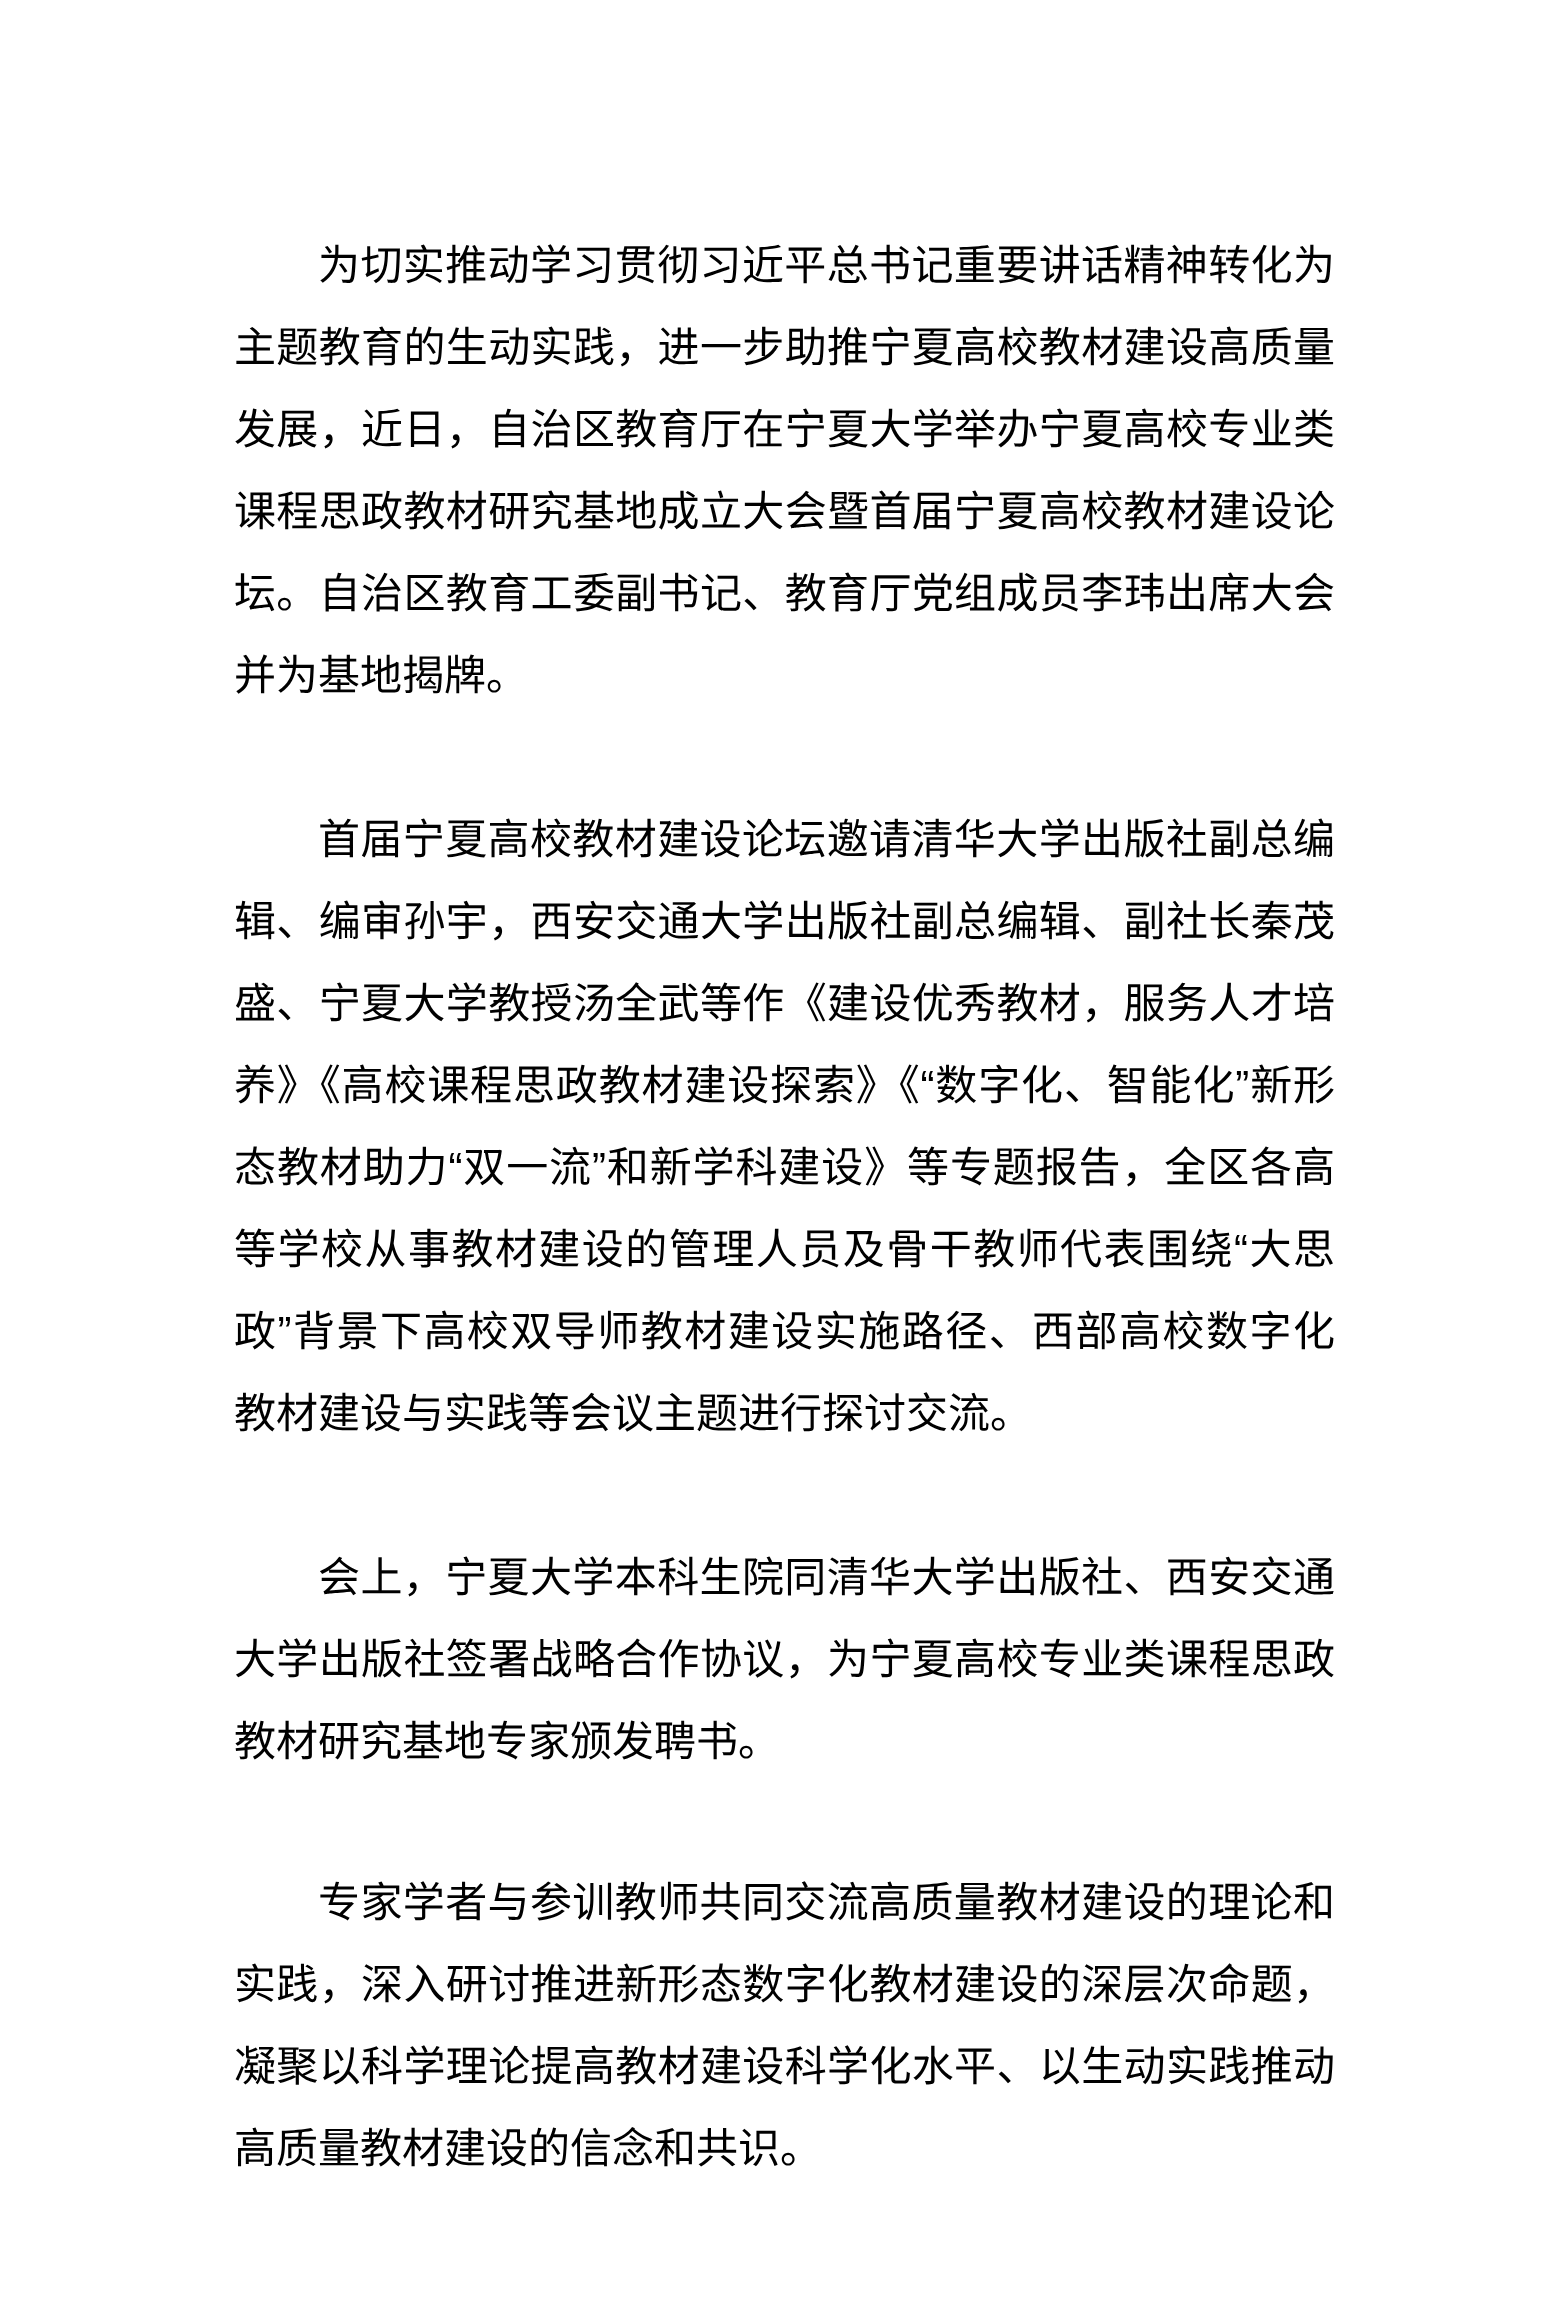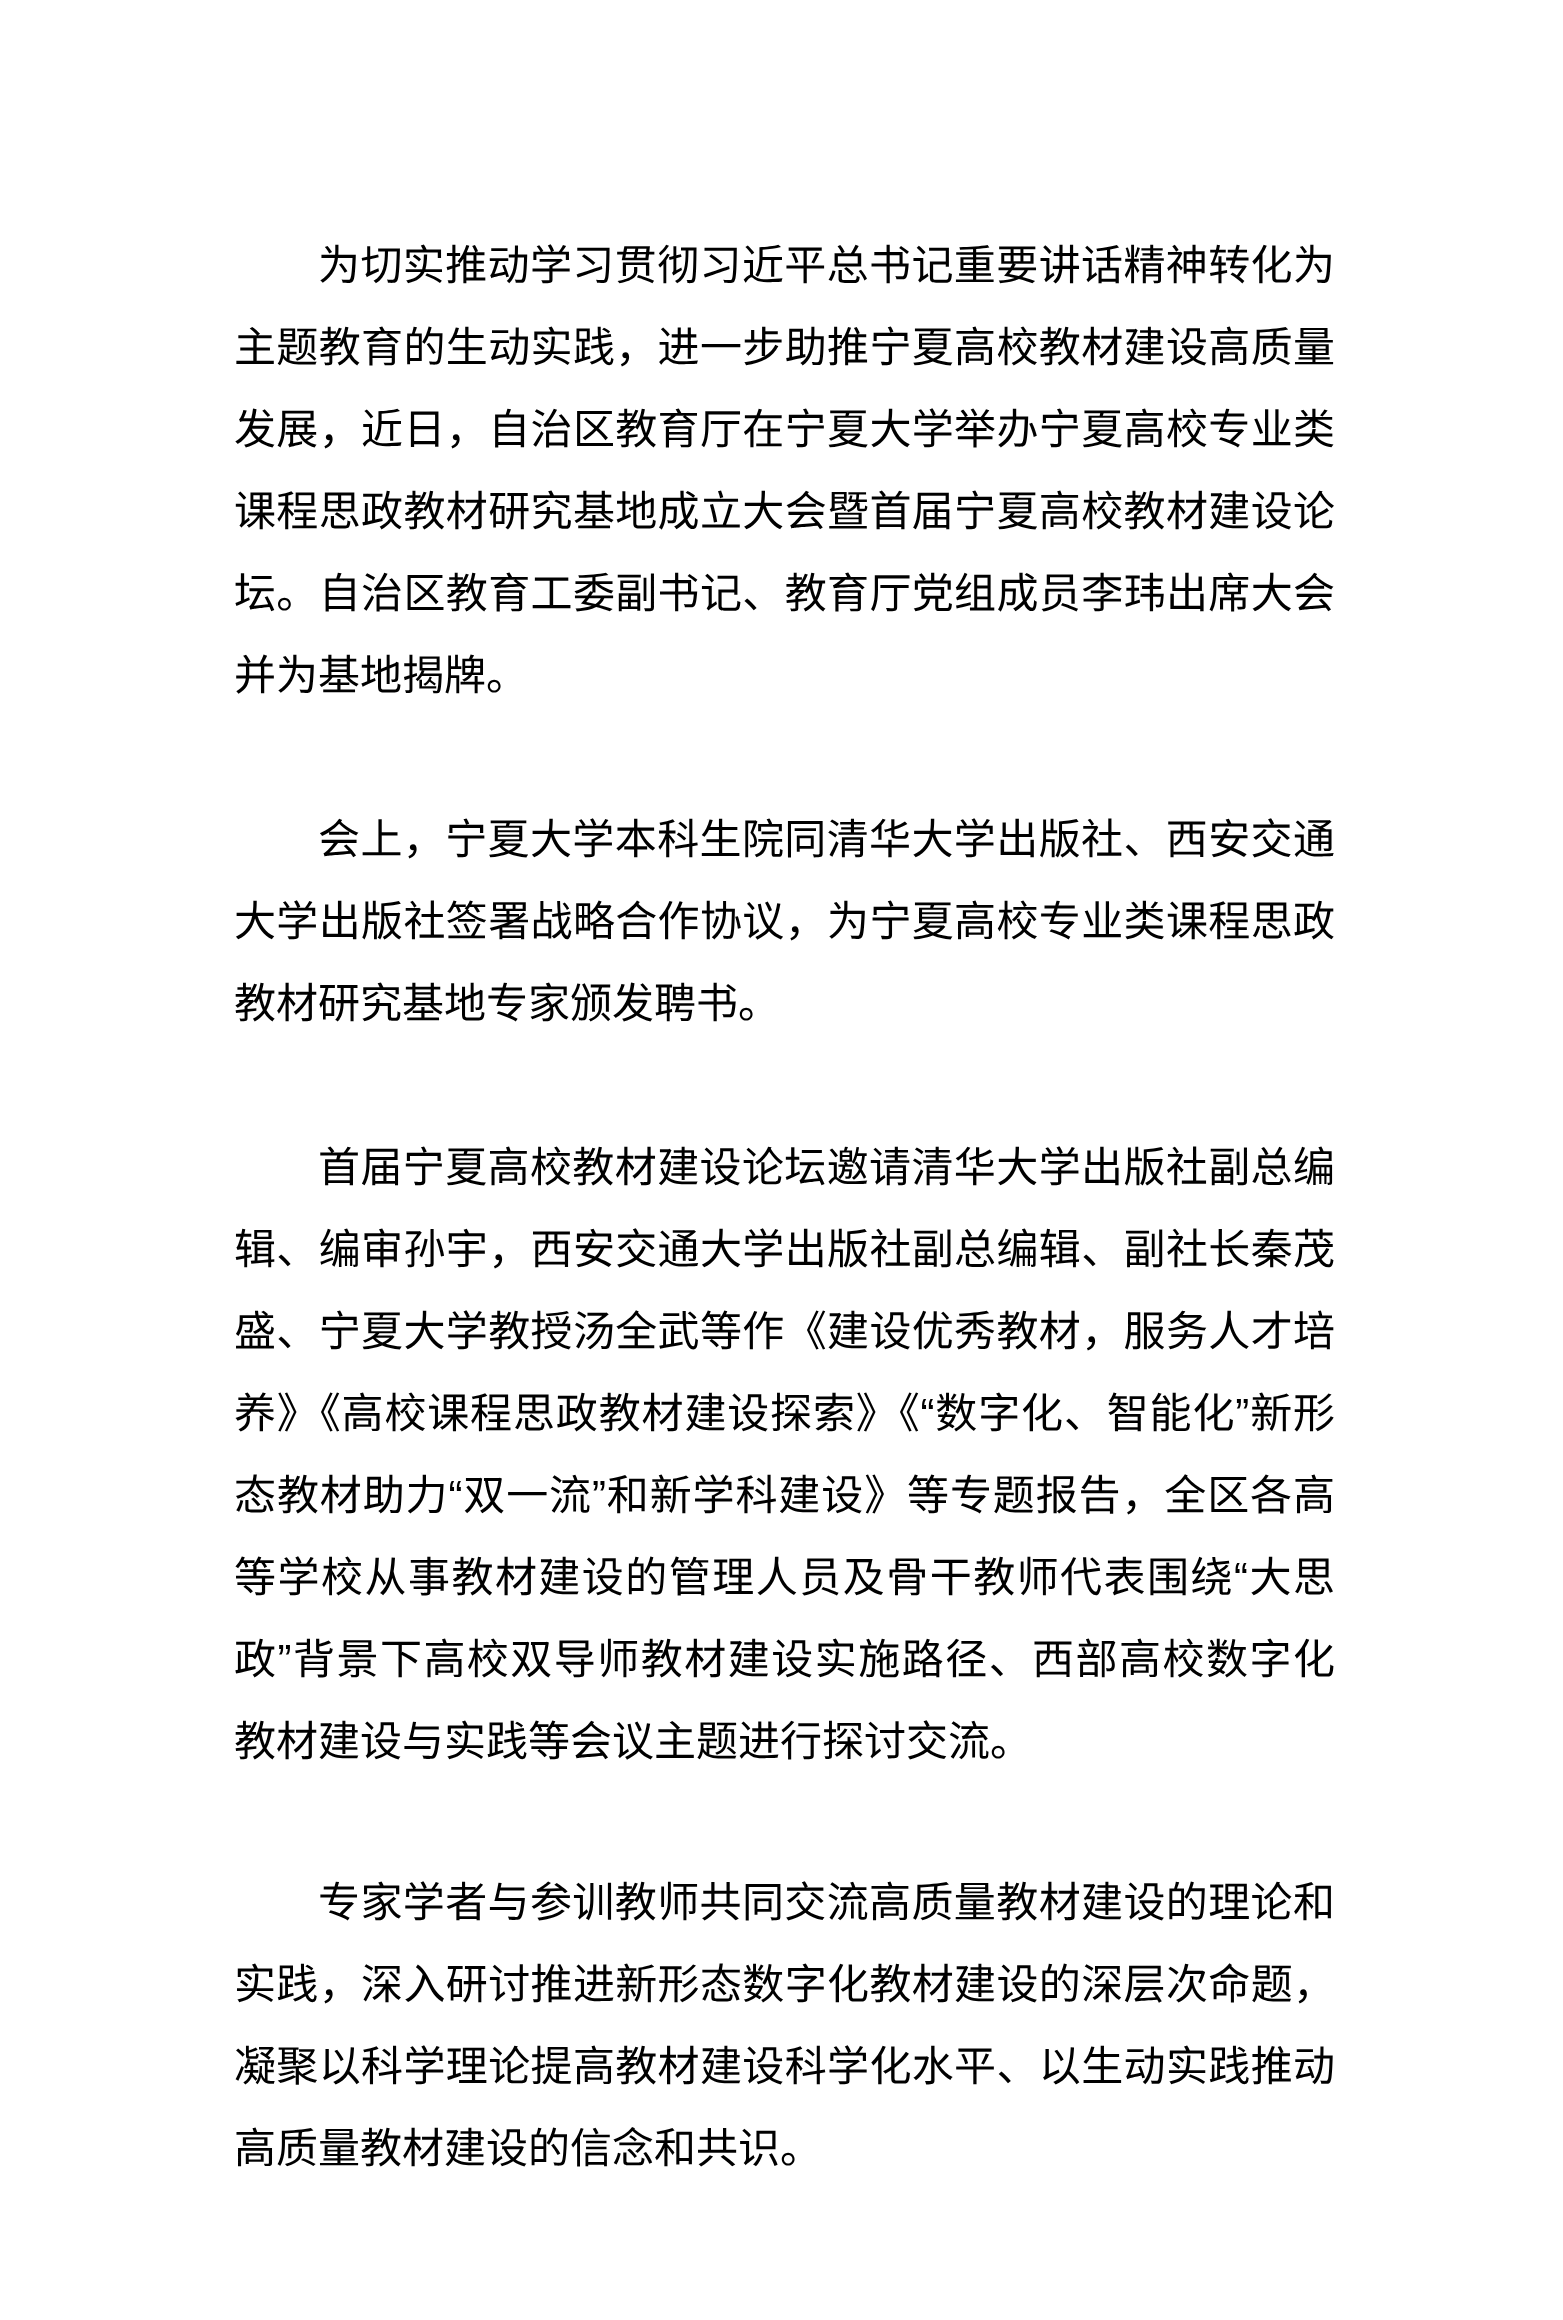--- a/index.html
+++ b/index.html
@@ -41,18 +41,18 @@
     margin-bottom: 0;
     font-family: Liberation Mono, monospace;
   }
 </style>
 </head>
 <body>
 
 <div class="page">
   <article class="article">
     <p>为切实推动学习贯彻习近平总书记重要讲话精神转化为主题教育的生动实践，进一步助推宁夏高校教材建设高质量发展，近日，自治区教育厅在宁夏大学举办宁夏高校专业类课程思政教材研究基地成立大会暨首届宁夏高校教材建设论坛。自治区教育工委副书记、教育厅党组成员李玮出席大会并为基地揭牌。</p>
+    <p>首届宁夏高校教材建设论坛邀请清华大学出版社副总编辑、编审孙宇，西安交通大学出版社副总编辑、副社长秦茂盛、宁夏大学教授汤全武等作《建设优秀教材，服务人才培养》《高校课程思政教材建设探索》《“数字化、智能化”新形态教材助力“双一流”和新学科建设》等专题报告，全区各高等学校从事教材建设的管理人员及骨干教师代表围绕“大思政”背景下高校双导师教材建设实施路径、西部高校数字化教材建设与实践等会议主题进行探讨交流。</p>
     <p>会上，宁夏大学本科生院同清华大学出版社、西安交通大学出版社签署战略合作协议，为宁夏高校专业类课程思政教材研究基地专家颁发聘书。</p>
-    <p>首届宁夏高校教材建设论坛邀请清华大学出版社副总编辑、编审孙宇，西安交通大学出版社副总编辑、副社长秦茂盛、宁夏大学教授汤全武等作《建设优秀教材，服务人才培养》《高校课程思政教材建设探索》《“数字化、智能化”新形态教材助力“双一流”和新学科建设》等专题报告，全区各高等学校从事教材建设的管理人员及骨干教师代表围绕“大思政”背景下高校双导师教材建设实施路径、西部高校数字化教材建设与实践等会议主题进行探讨交流。</p>
     <p>专家学者与参训教师共同交流高质量教材建设的理论和实践，深入研讨推进新形态数字化教材建设的深层次命题，凝聚以科学理论提高教材建设科学化水平、以生动实践推动高质量教材建设的信念和共识。</p>
   </article>
 </div>
 
 
 </body></html>

